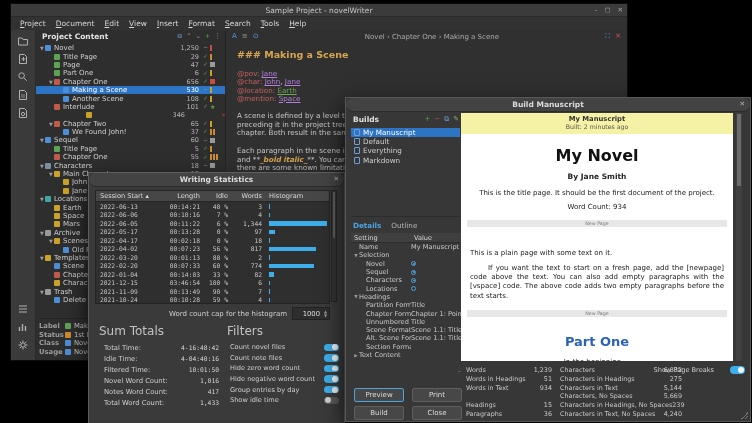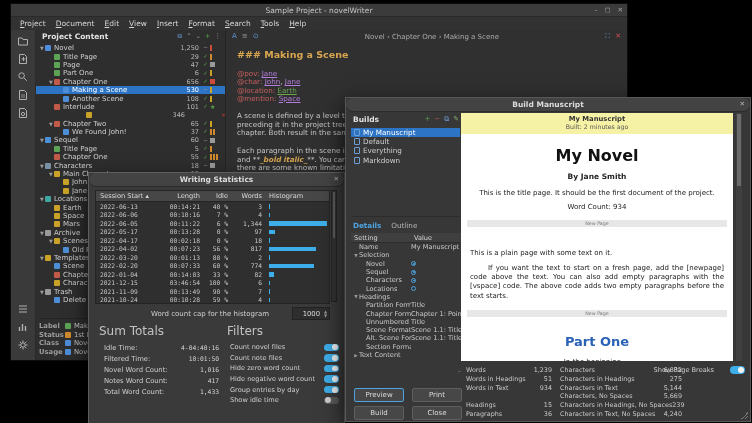--- a/index.html
+++ b/index.html
@@ -86,21 +86,21 @@
   .st-hc{padding:0 2px;box-sizing:border-box;white-space:nowrap;}
   .st-c0{width:60px;padding-left:4px;}
   .st-c1{width:46px;text-align:right;}
   .st-c2{width:28px;text-align:right;}
   .st-c3{width:34px;text-align:right;}
   .st-c4{flex:1;padding-left:5px;}
   .st-row{height:8.5px;display:flex;align-items:center;font-size:6.3px;color:#c9c9c9;}
   .st-bar{height:4.5px;background:#3daee9;}
   #st-vscroll{position:absolute;right:7px;top:17px;width:6px;height:112px;background:#333;border:1px solid #242424;box-sizing:border-box;}
   #st-thumb{position:absolute;left:1px;right:1px;top:1px;height:46px;background:#5d5d5d;}
-  #st-capline{position:absolute;right:14px;top:134px;display:flex;align-items:center;gap:23px;}
+  #st-capline{position:absolute;right:14px;top:134px;display:flex;align-items:center;gap:5px;}
   #st-cap-label{font-size:7px;color:#cfcfcf;}
   #st-spin{width:36px;height:11px;background:#2e2e2e;border:1px solid #222;display:flex;align-items:center;}
   #st-spin .sv{flex:1;text-align:right;font-size:6.8px;color:#ddd;padding-right:2px;}
   .spin-arrows{width:7px;display:flex;flex-direction:column;align-items:center;font-size:4px;color:#999;line-height:1;}
   .grp-title{font-size:12px;color:#c2c2c2;margin-bottom:4px;}
   #st-sums{position:absolute;left:10px;top:151px;width:120px;}
   .sum-row{display:flex;height:11px;align-items:center;font-size:6.8px;color:#cfcfcf;padding-left:5px;}
   .sum-row .sl{flex:1;}
   .sum-row .svv{font-size:6.3px;color:#d8d8d8;}
   #st-filters{position:absolute;left:138px;top:151px;width:112px;}
@@ -710,20 +710,24 @@
         <span class="spin-arrows">
             <span>▲</span>
             <span>▼</span>
           </span>
       </span>
     </div>
     <div id="st-sums">
       <div class="grp-title">Sum Totals</div>
       <div>
           <div class="sum-row">
+            <span class="sl">Total Time:</span>
+            <span class="svv mono">4-16:48:42</span>
+          </div>
+          <div class="sum-row">
             <span class="sl">Idle Time:</span>
             <span class="svv mono">4-04:40:16</span>
           </div>
           <div class="sum-row">
             <span class="sl">Filtered Time:</span>
             <span class="svv mono">10:01:50</span>
           </div>
           <div class="sum-row">
             <span class="sl">Novel Word Count:</span>
             <span class="svv mono">1,016</span>

